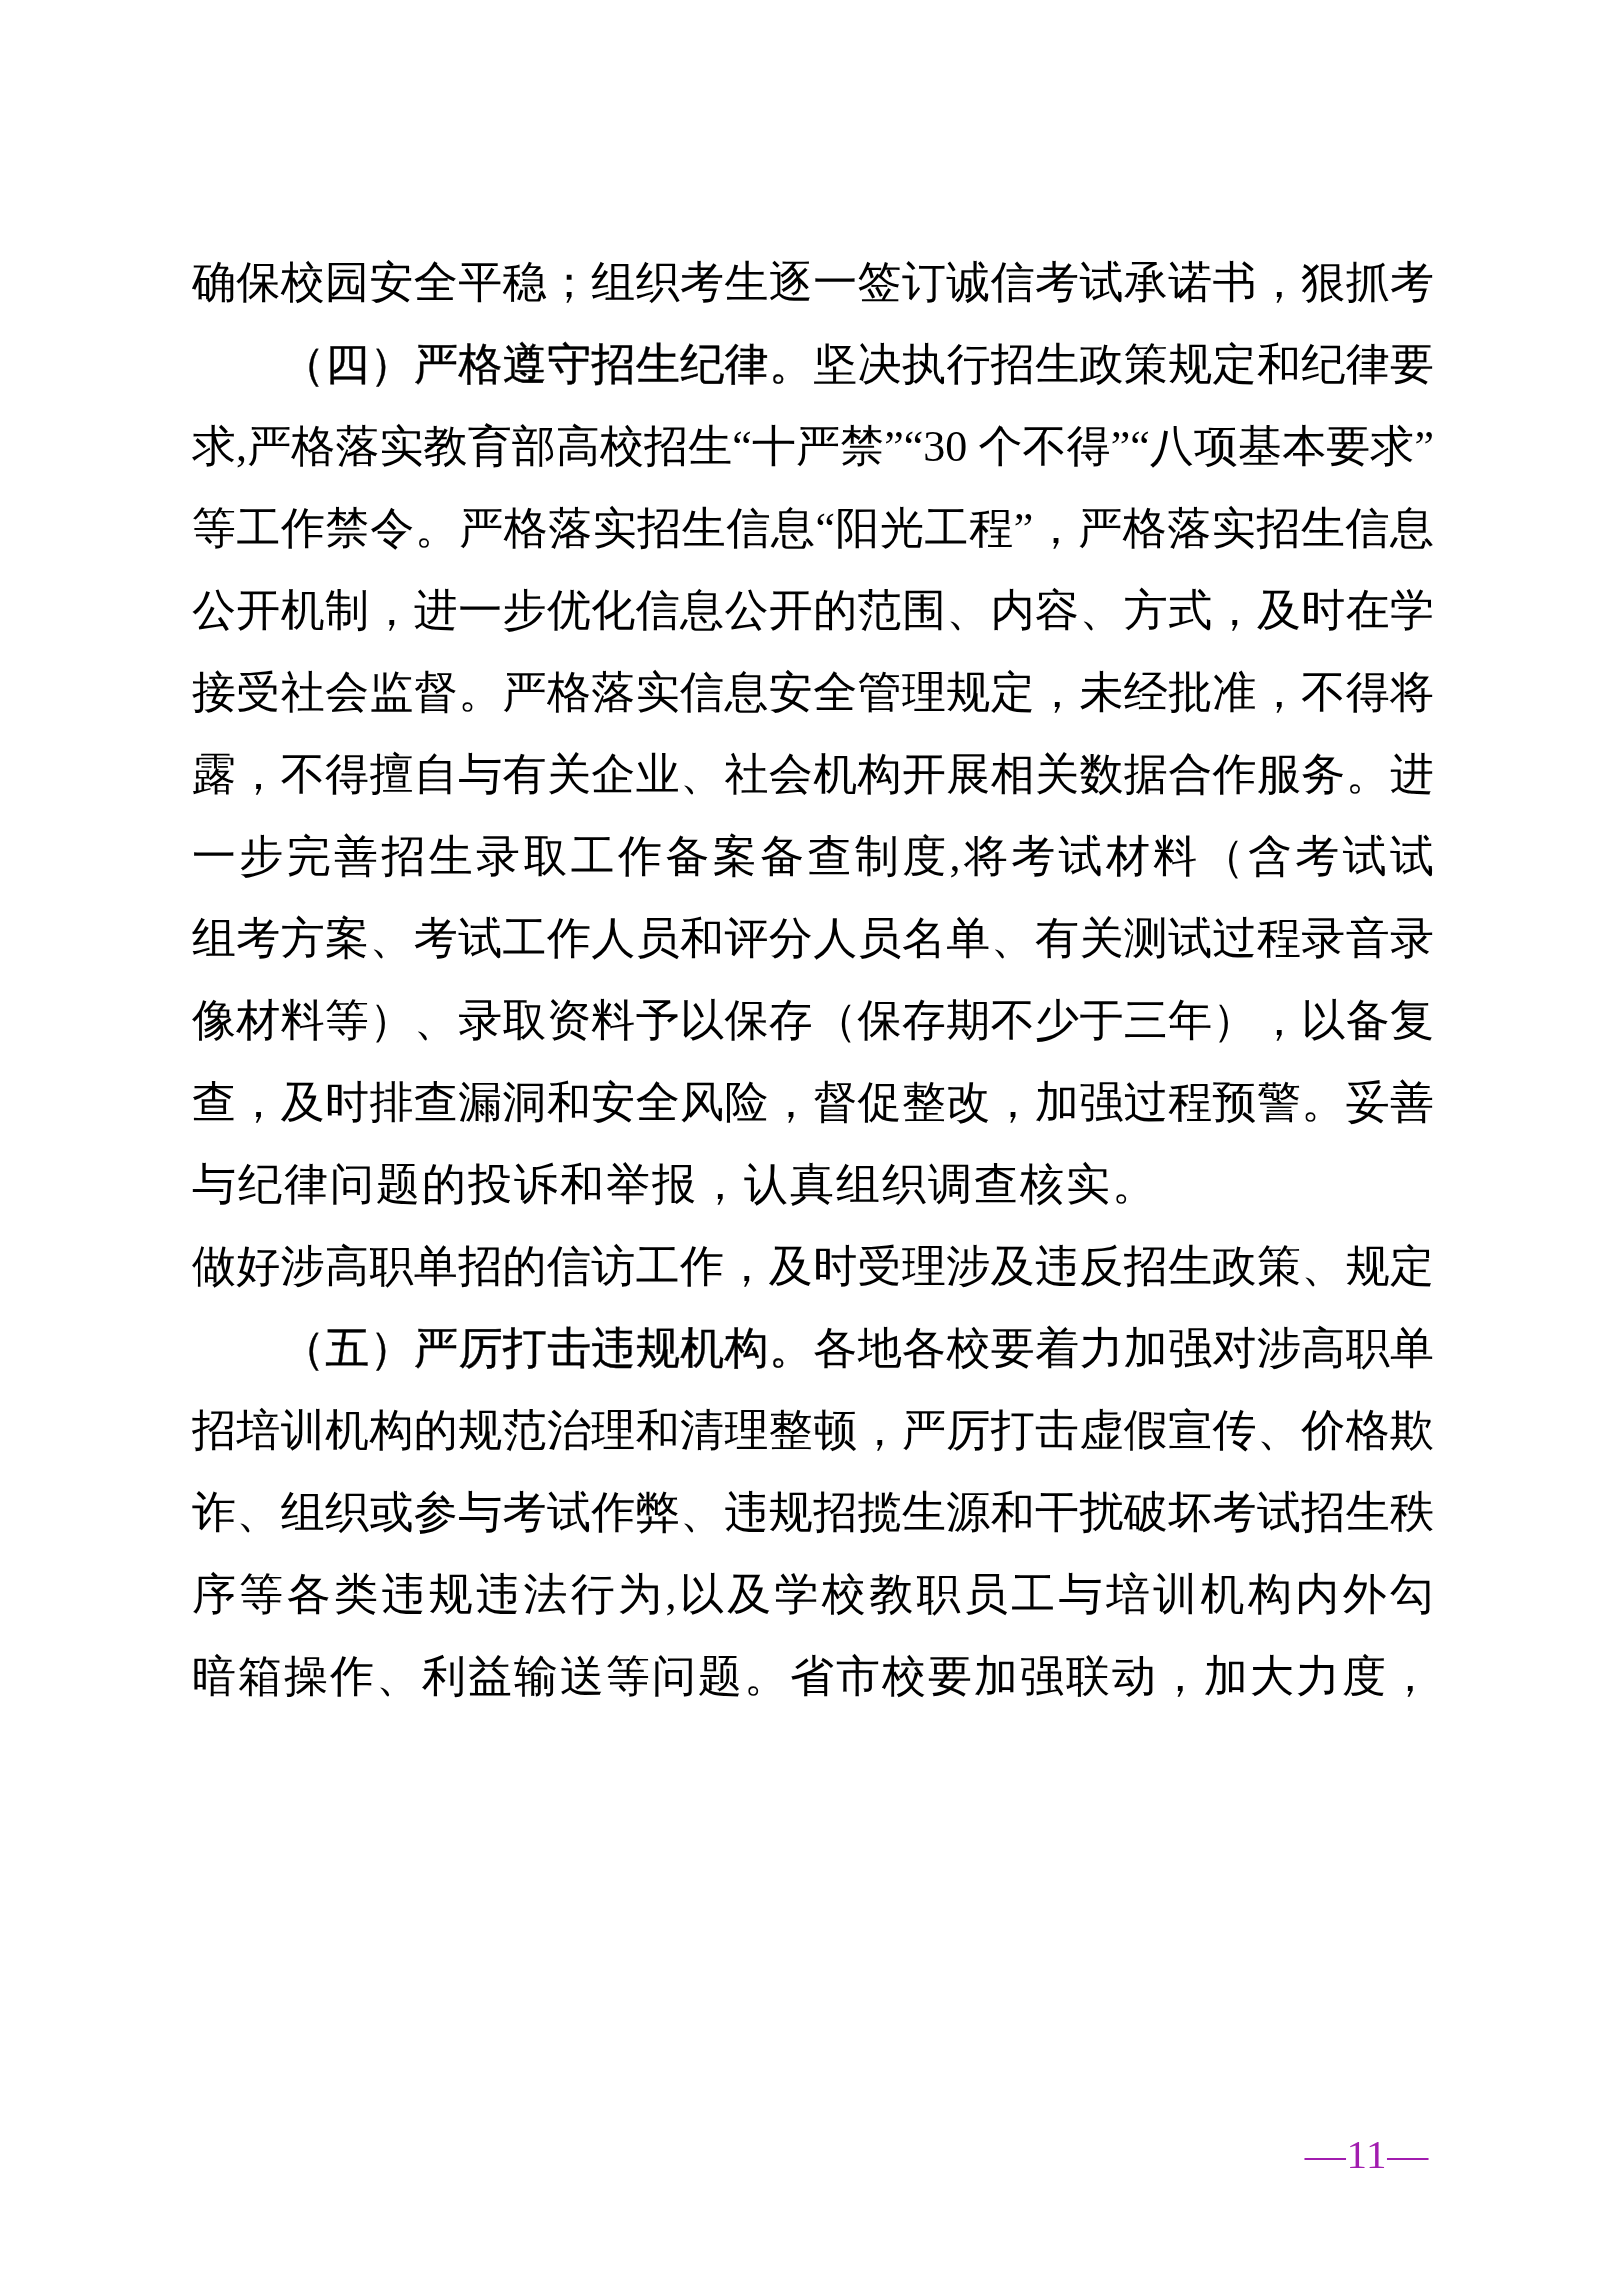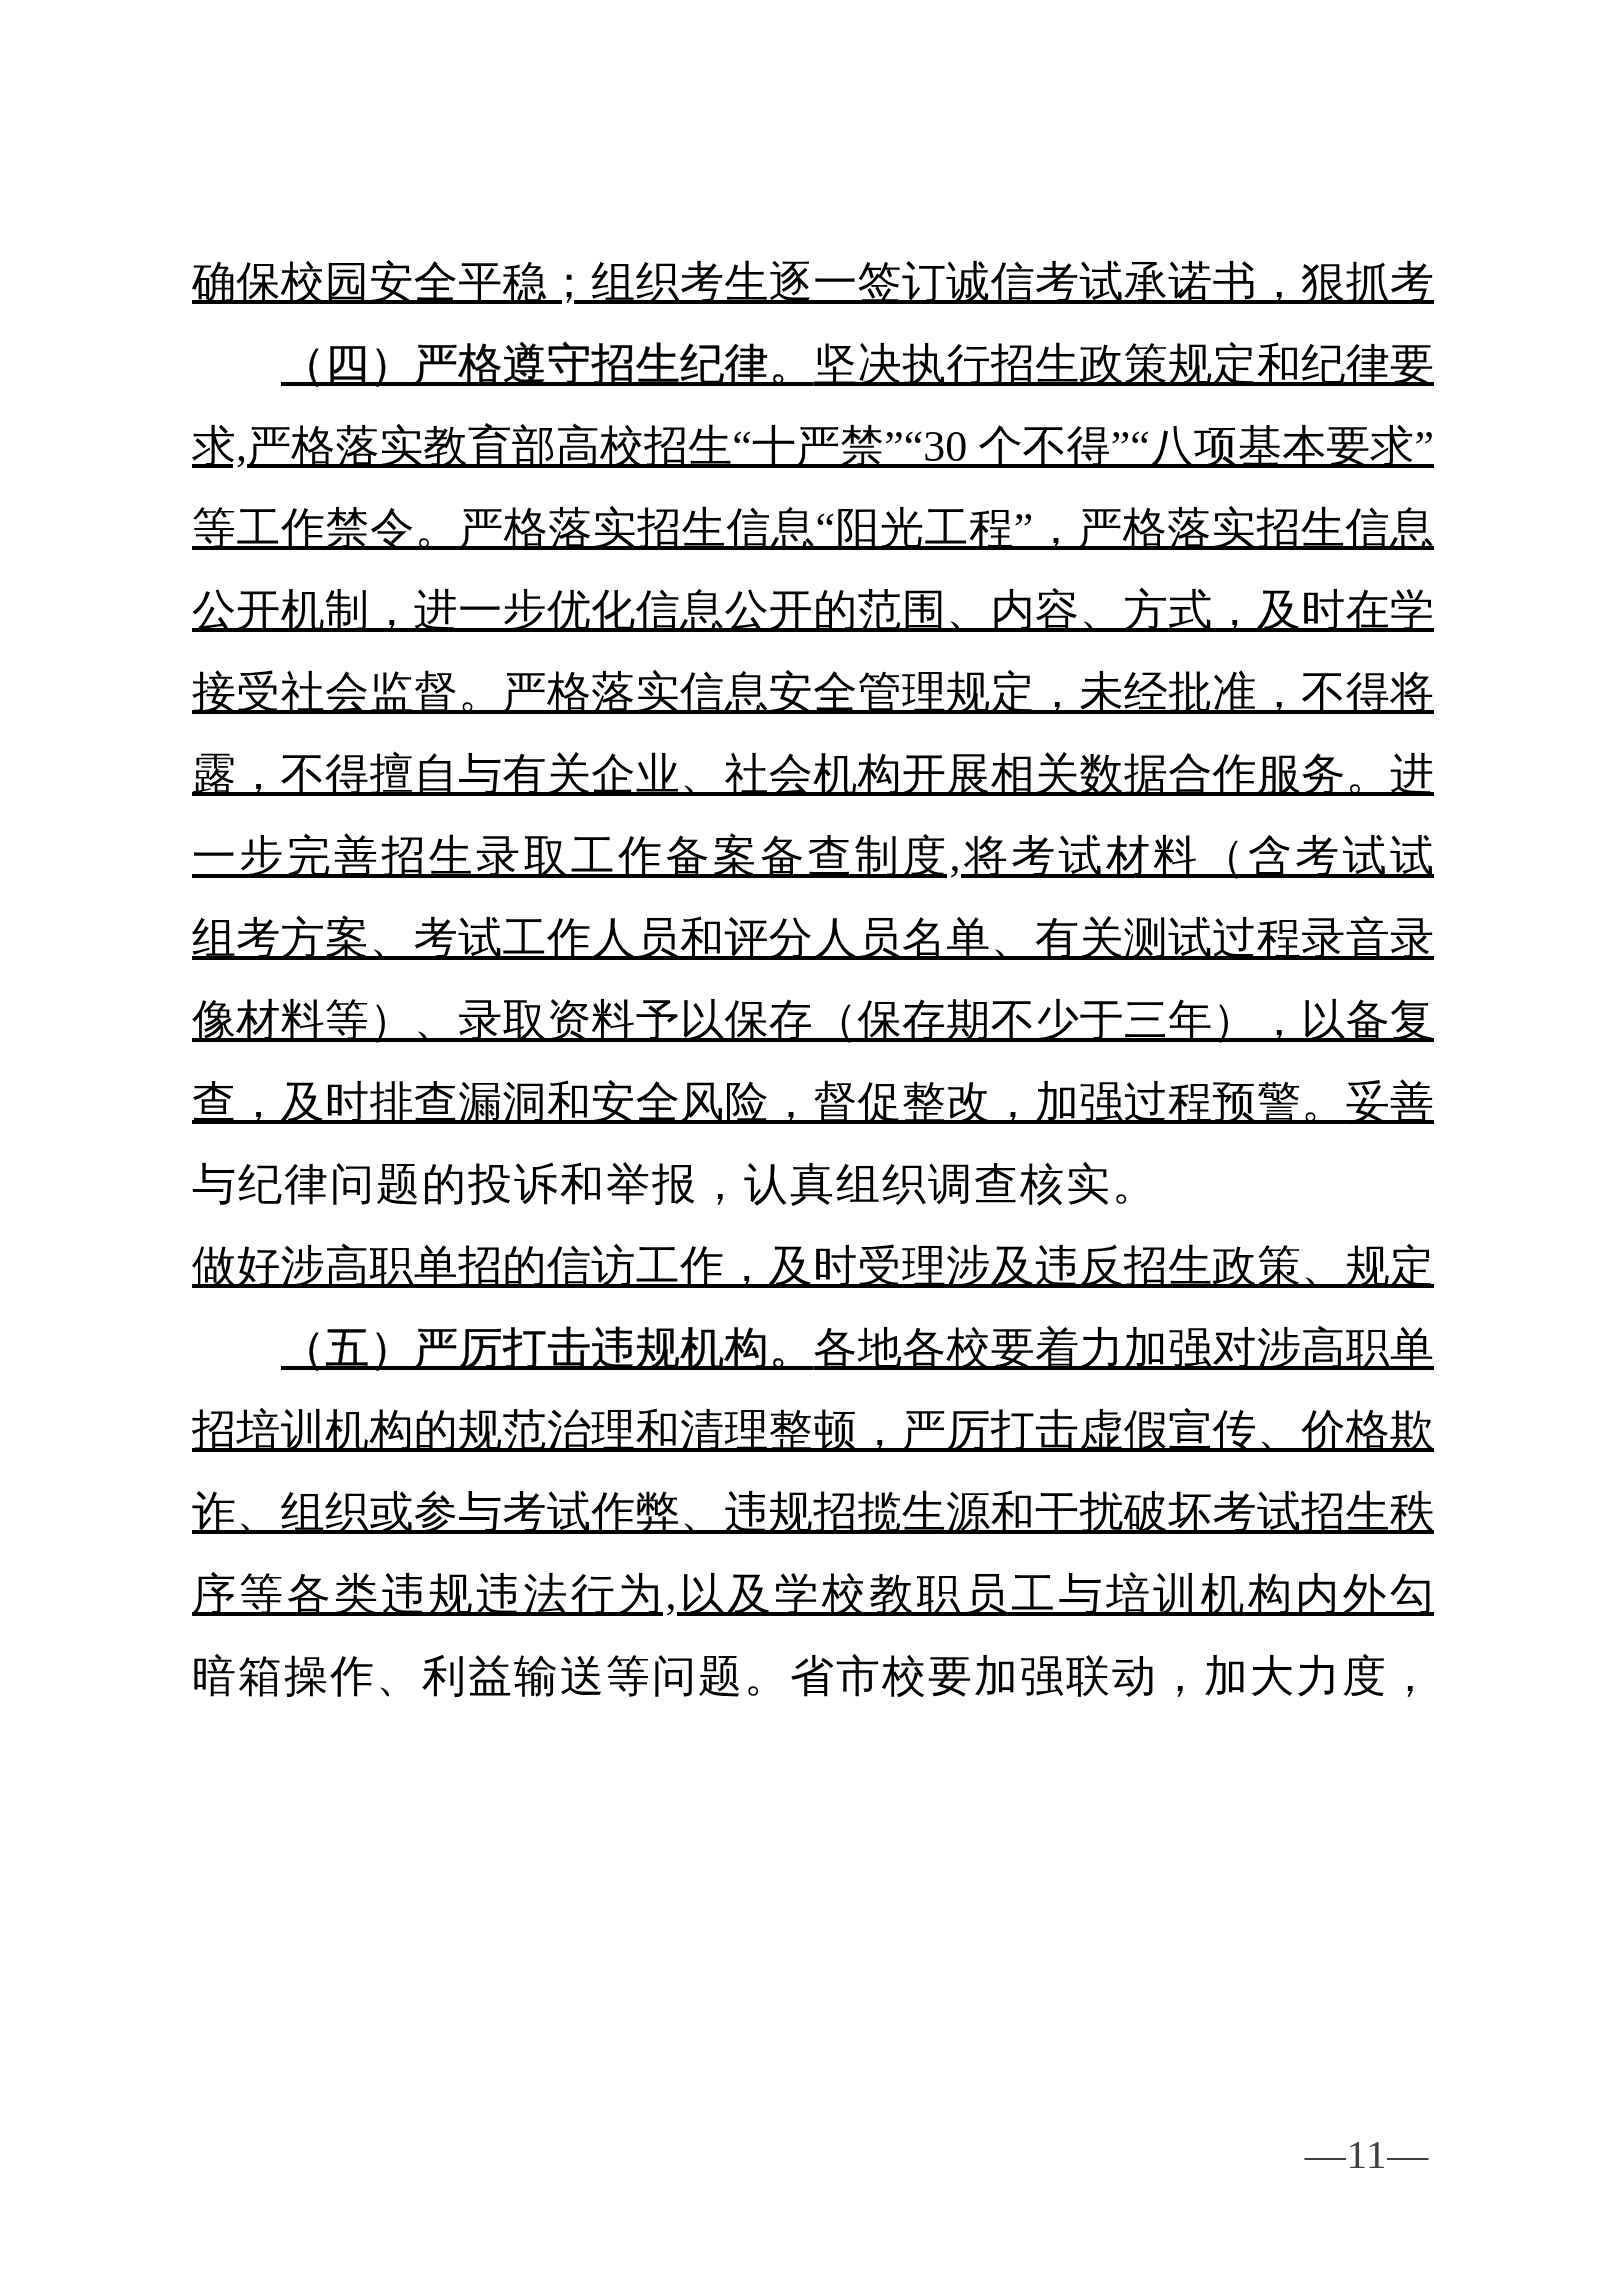--- a/index.html
+++ b/index.html
@@ -27,21 +27,20 @@
     line-height: 82px;
     height: 82px;
     overflow: hidden;
     text-align: justify;
     text-justify: inter-character;
     white-space: normal;
   }
   
   .line.j {
     text-align-last: justify;
-    text-decoration: underline;
   }
   
   .line.last {
     text-align: left;
     text-align-last: left;
     letter-spacing: 2px;
   }
   
   .line.indent {
     text-indent: 89px;
@@ -50,21 +49,21 @@
   .head {
     -webkit-text-stroke: 0.4px #000;
   }
   .pageno {
     position: absolute;
     top: 2125px;
     right: 194px;
     font-size: 41px;
     line-height: 59px;
     letter-spacing: 0.7px;
-    color: #404040;
+    color: #a21caf;
     font-family: "Liberation Serif", serif;
   }
 </style>
 </head>
 <body>
 
 <div class="page">
   <div class="text-block">
     <div class="line j">确保校园安全平稳；组织考生逐一签订诚信考试承诺书，狠抓考</div>
     <div class="line j indent"><span class="head">（四）严格遵守招生纪律。</span><span>坚决执行招生政策规定和纪律要</span></div>

